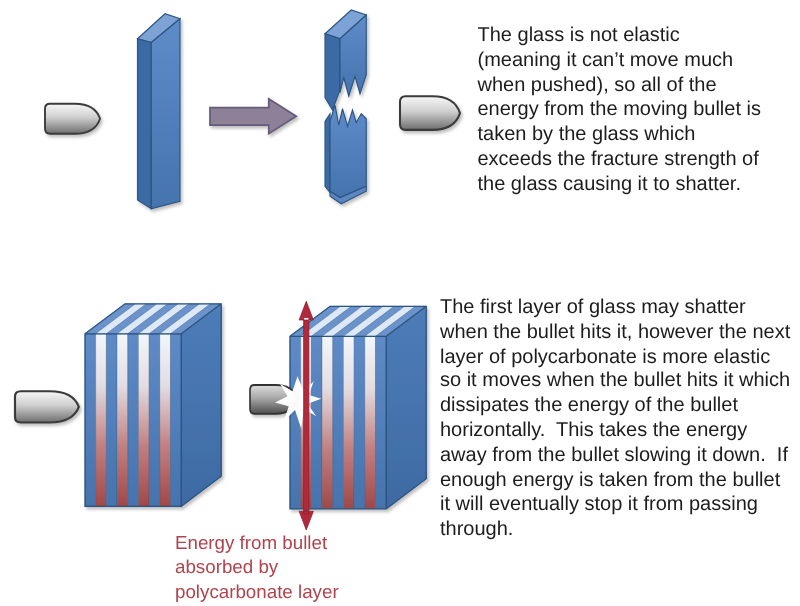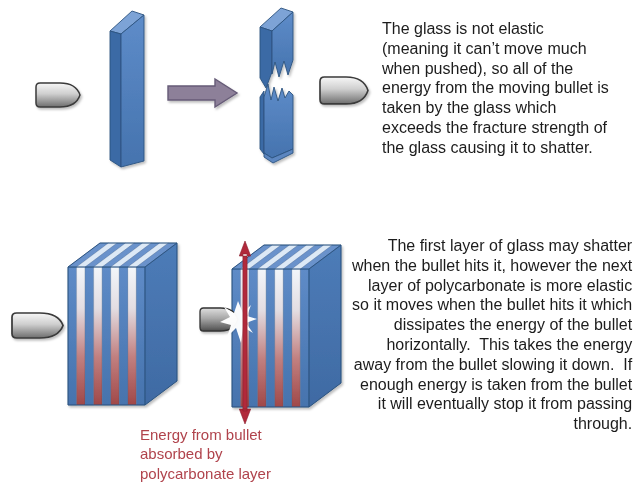--- a/index.html
+++ b/index.html
@@ -8,21 +8,21 @@
     font-family:"Liberation Sans",sans-serif;
     margin-left:10px;
   }
   .stage svg{position:absolute;left:0;top:0;}
   .body-text{
     position:absolute;color:#1c1c1c;
     font:16px/19.8px "Liberation Sans",sans-serif;
     white-space:pre;letter-spacing:0;
   }
   .top-text{left:372px;top:19px;}
-  .bottom-text{left:342px;top:236px;text-align:right;}
+  .bottom-text{left:342px;top:236px;}
   .red-label{
     position:absolute;left:130px;top:425px;width:195px;
     color:#b0434c;
     font:15px/19.3px "Liberation Sans",sans-serif;
     white-space:pre;
   }
   
   .fb{fill:url(#gradBlue);stroke:rgba(35,70,115,.45);stroke-width:.5;}
   .fp{fill:url(#gradPoly);stroke:rgba(35,70,115,.3);stroke-width:.5;}
   .tb{fill:#6a92cb;stroke:rgba(35,70,115,.4);stroke-width:.5;}

